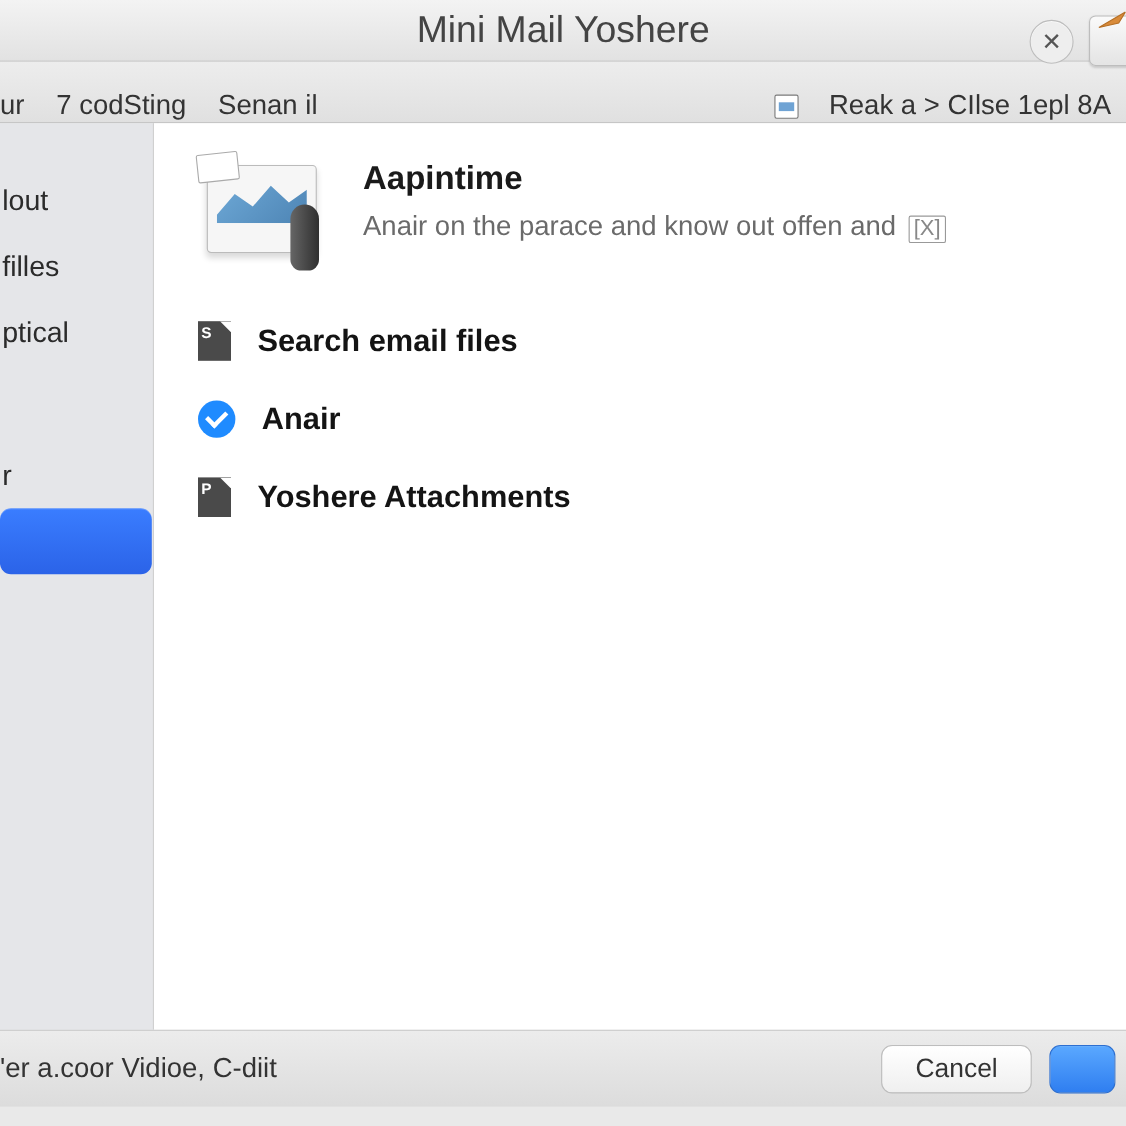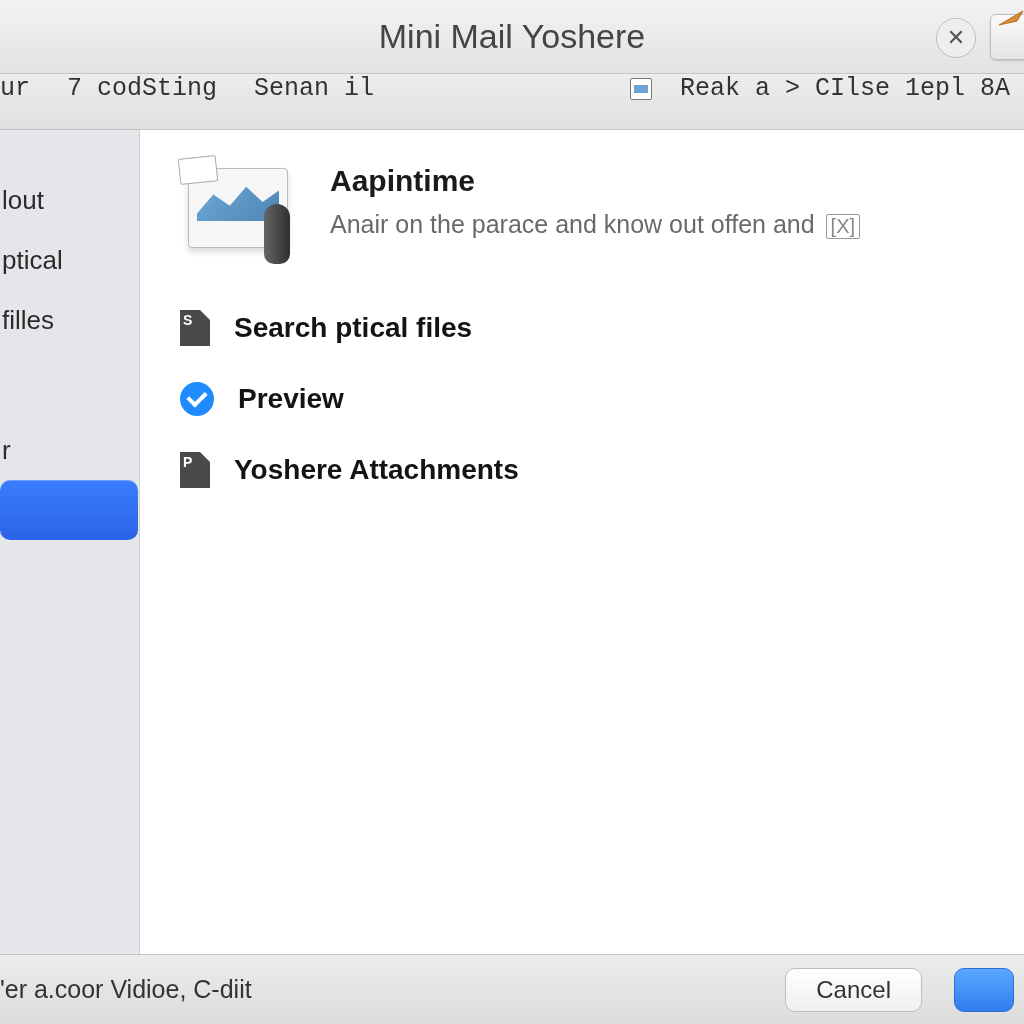--- a/index.html
+++ b/index.html
@@ -1,21 +1,21 @@
 <!DOCTYPE html>
 <html><head>
 <meta charset="utf-8">
 <style>
   * { box-sizing: border-box; margin: 0; padding: 0; }
   html, body { width: 1024px; height: 1024px; overflow: hidden; font-family: -apple-system, "Helvetica Neue", Arial, sans-serif; }
   body { background: #e9e9e9; }
 
   
   .titlebar {
-    height: 74px;
+    height: 56px;
     background: linear-gradient(#f3f3f3, #e2e2e2);
     border-bottom: 1px solid #c7c7c7;
     display: flex;
     align-items: center;
     justify-content: center;
     position: relative;
   }
   .titlebar .window-title {
     font-size: 34px;
     font-weight: 500;
@@ -48,26 +48,25 @@
   .titlebar .aux-btn .feather {
     position: absolute; left: 6px; top: -6px; width: 30px; height: 18px;
   }
 
   
   .toolbar {
     height: 56px;
     background: linear-gradient(#ededed,#e0e0e0);
     border-bottom: 1px solid #c3c3c3;
     display: flex;
-    align-items: flex-start;
+    align-items: flex-end;
     justify-content: space-between;
     padding: 0 14px 0 0;
     font-size: 25px;
     color: #333;
-    font-family: Liberation Mono, monospace;
   }
   .toolbar-left span { margin-right: 22px; cursor: pointer; }
   .toolbar-right { display: flex; align-items: center; gap: 28px; }
   .toolbar-right .mini-file-icon {
     width: 22px; height: 22px;
     border: 1px solid #7a7a7a; background: #fff; border-radius: 2px;
     position: relative;
   }
   .toolbar-right .mini-file-icon::after {
     content: ""; position: absolute; left: 3px; right: 3px; top: 6px; height: 8px;
@@ -184,21 +183,21 @@
   
   .footer {
     height: 70px;
     background: linear-gradient(#ececec,#dcdcdc);
     border-top: 1px solid #c3c3c3;
     display: flex; align-items: center; justify-content: space-between;
     padding: 0 10px 0 0;
     font-size: 25px; color: #333;
   }
   .footer-left { padding-left: 0; }
-  .footer-right { display:flex; gap: 32px; align-items:center; }
+  .footer-right { display:flex; gap: 16px; align-items:center; }
   .btn {
     height: 44px; padding: 0 30px; border-radius: 10px;
     font-size: 24px; font-weight: 500; cursor: pointer;
     display:flex; align-items:center; justify-content:center;
     border: 1px solid #bdbdbd;
   }
   .btn-secondary {
     background: linear-gradient(#ffffff,#efefef); color:#333;
   }
   .btn-primary {
@@ -234,24 +233,24 @@
   </div>
 </div>
 
 <div class="body">
 
   <div class="sidebar">
     <div class="sb-item">
       <span>lout</span>
     </div>
     <div class="sb-item">
+      <span>filles</span>
+    </div>
+    <div class="sb-item">
       <span>ptical</span>
-    </div>
-    <div class="sb-item">
-      <span>filles</span>
     </div>
     <div class="sb-gap"></div>
     <div class="sb-item">
       <span>r</span>
     </div>
     <div class="sb-item selected">
       <span></span>
     </div>
   </div>
 
@@ -266,26 +265,26 @@
         <h2>Aapintime</h2>
         <p>
           <span>Anair on the parace and know out offen and</span>
           <span class="trail-box">[X]</span>
         </p>
       </div>
     </div>
 
     <div class="option-row">
       <div class="doc-icon">S</div>
-      <div class="option-label">Search ptical files</div>
+      <div class="option-label">Search email files</div>
     </div>
 
     <div class="option-row">
       <div class="check-icon"></div>
-      <div class="option-label">Preview</div>
+      <div class="option-label">Anair</div>
     </div>
 
     <div class="option-row">
       <div class="doc-icon">P</div>
       <div class="option-label">Yoshere Attachments</div>
     </div>
 
   </div>
 </div>
 

